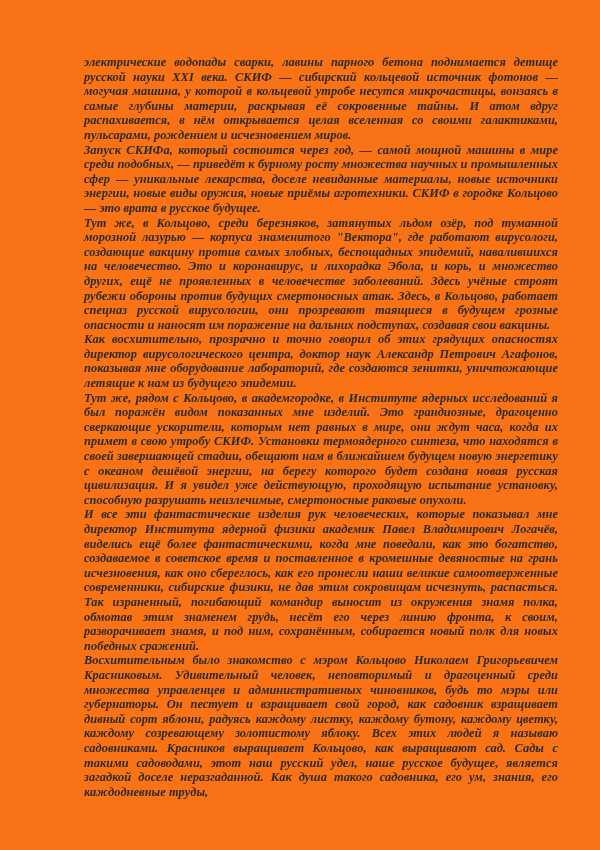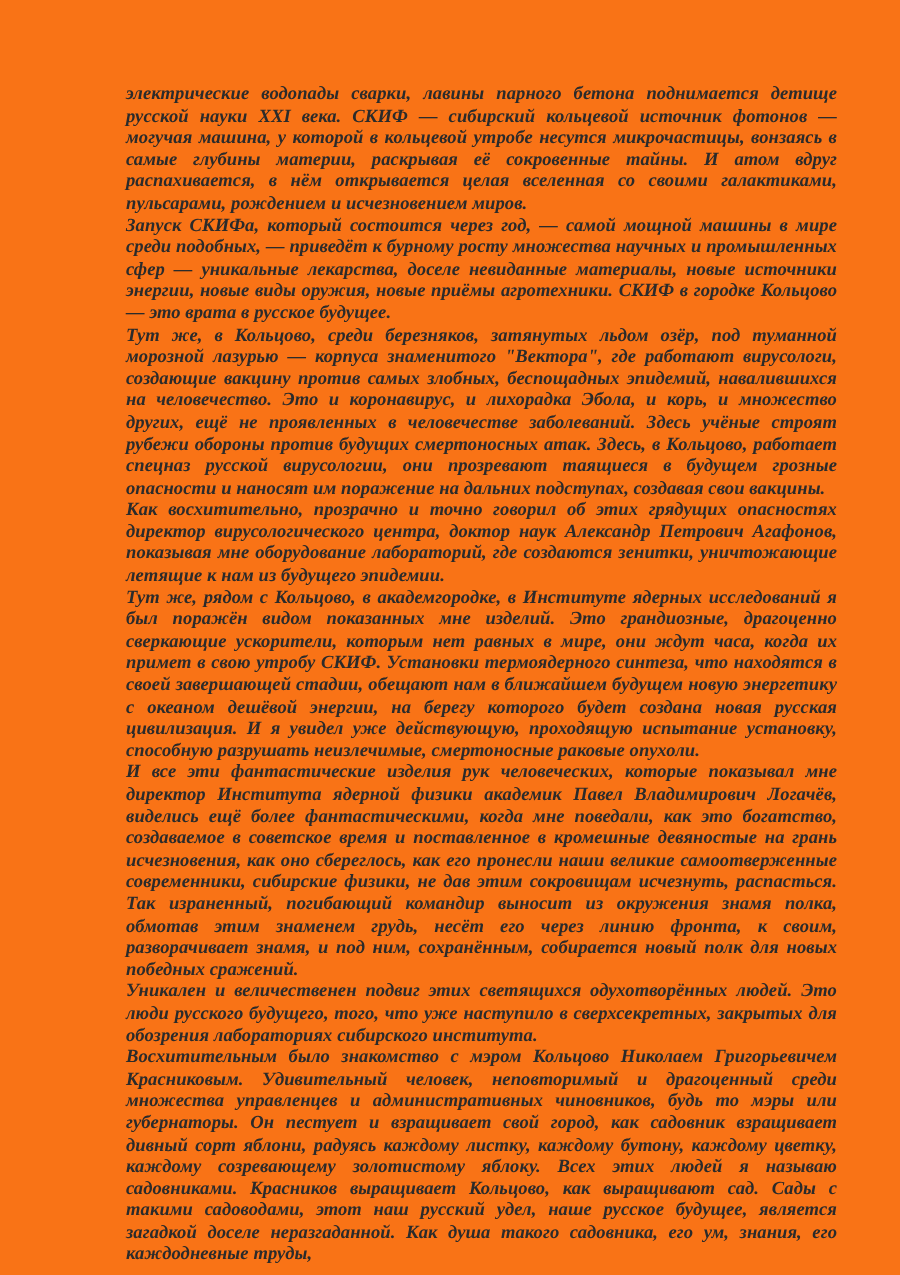--- a/index.html
+++ b/index.html
@@ -44,16 +44,15 @@
 <body>
 
 <div class="page">
   <div class="text-block">
     <p class="para">электрические водопады сварки, лавины парного бетона поднимается детище русской науки XXI века. СКИФ — сибирский кольцевой источник фотонов — могучая машина, у которой в кольцевой утробе несутся микрочастицы, вонзаясь в самые глубины материи, раскрывая её сокровенные тайны. И атом вдруг распахивается, в нём открывается целая вселенная со своими галактиками, пульсарами, рождением и исчезновением миров.</p>
     <p class="para">Запуск СКИФа, который состоится через год, — самой мощной машины в мире среди подобных, — приведёт к бурному росту множества научных и промышленных сфер — уникальные лекарства, доселе невиданные материалы, новые источники энергии, новые виды оружия, новые приёмы агротехники. СКИФ в городке Кольцово — это врата в русское будущее.</p>
     <p class="para">Тут же, в Кольцово, среди березняков, затянутых льдом озёр, под туманной морозной лазурью — корпуса знаменитого "Вектора", где работают вирусологи, создающие вакцину против самых злобных, беспощадных эпидемий, навалившихся на человечество. Это и коронавирус, и лихорадка Эбола, и корь, и множество других, ещё не проявленных в человечестве заболеваний. Здесь учёные строят рубежи обороны против будущих смертоносных атак. Здесь, в Кольцово, работает спецназ русской вирусологии, они прозревают таящиеся в будущем грозные опасности и наносят им поражение на дальних подступах, создавая свои вакцины.</p>
     <p class="para">Как восхитительно, прозрачно и точно говорил об этих грядущих опасностях директор вирусологического центра, доктор наук Александр Петрович Агафонов, показывая мне оборудование лабораторий, где создаются зенитки, уничтожающие летящие к нам из будущего эпидемии.</p>
     <p class="para">Тут же, рядом с Кольцово, в академгородке, в Институте ядерных исследований я был поражён видом показанных мне изделий. Это грандиозные, драгоценно сверкающие ускорители, которым нет равных в мире, они ждут часа, когда их примет в свою утробу СКИФ. Установки термоядерного синтеза, что находятся в своей завершающей стадии, обещают нам в ближайшем будущем новую энергетику с океаном дешёвой энергии, на берегу которого будет создана новая русская цивилизация. И я увидел уже действующую, проходящую испытание установку, способную разрушать неизлечимые, смертоносные раковые опухоли.</p>
     <p class="para">И все эти фантастические изделия рук человеческих, которые показывал мне директор Института ядерной физики академик Павел Владимирович Логачёв, виделись ещё более фантастическими, когда мне поведали, как это богатство, создаваемое в советское время и поставленное в кромешные девяностые на грань исчезновения, как оно сбереглось, как его пронесли наши великие самоотверженные современники, сибирские физики, не дав этим сокровищам исчезнуть, распасться. Так израненный, погибающий командир выносит из окружения знамя полка, обмотав этим знаменем грудь, несёт его через линию фронта, к своим, разворачивает знамя, и под ним, сохранённым, собирается новый полк для новых победных сражений.</p>
-    <p class="para">Уникален и величественен подвиг этих светящихся одухотворённых людей. Это люди русского будущего, того, что уже наступило в сверхсекретных, закрытых для обозрения лабораториях сибирского института.</p>
     <p class="para">Восхитительным было знакомство с мэром Кольцово Николаем Григорьевичем Красниковым. Удивительный человек, неповторимый и драгоценный среди множества управленцев и административных чиновников, будь то мэры или губернаторы. Он пестует и взращивает свой город, как садовник взращивает дивный сорт яблони, радуясь каждому листку, каждому бутону, каждому цветку, каждому созревающему золотистому яблоку. Всех этих людей я называю садовниками. Красников выращивает Кольцово, как выращивают сад. Сады с такими садоводами, этот наш русский удел, наше русское будущее, является загадкой доселе неразгаданной. Как душа такого садовника, его ум, знания, его каждодневные труды,</p>
   </div>
 </div>
 
 </body></html>

